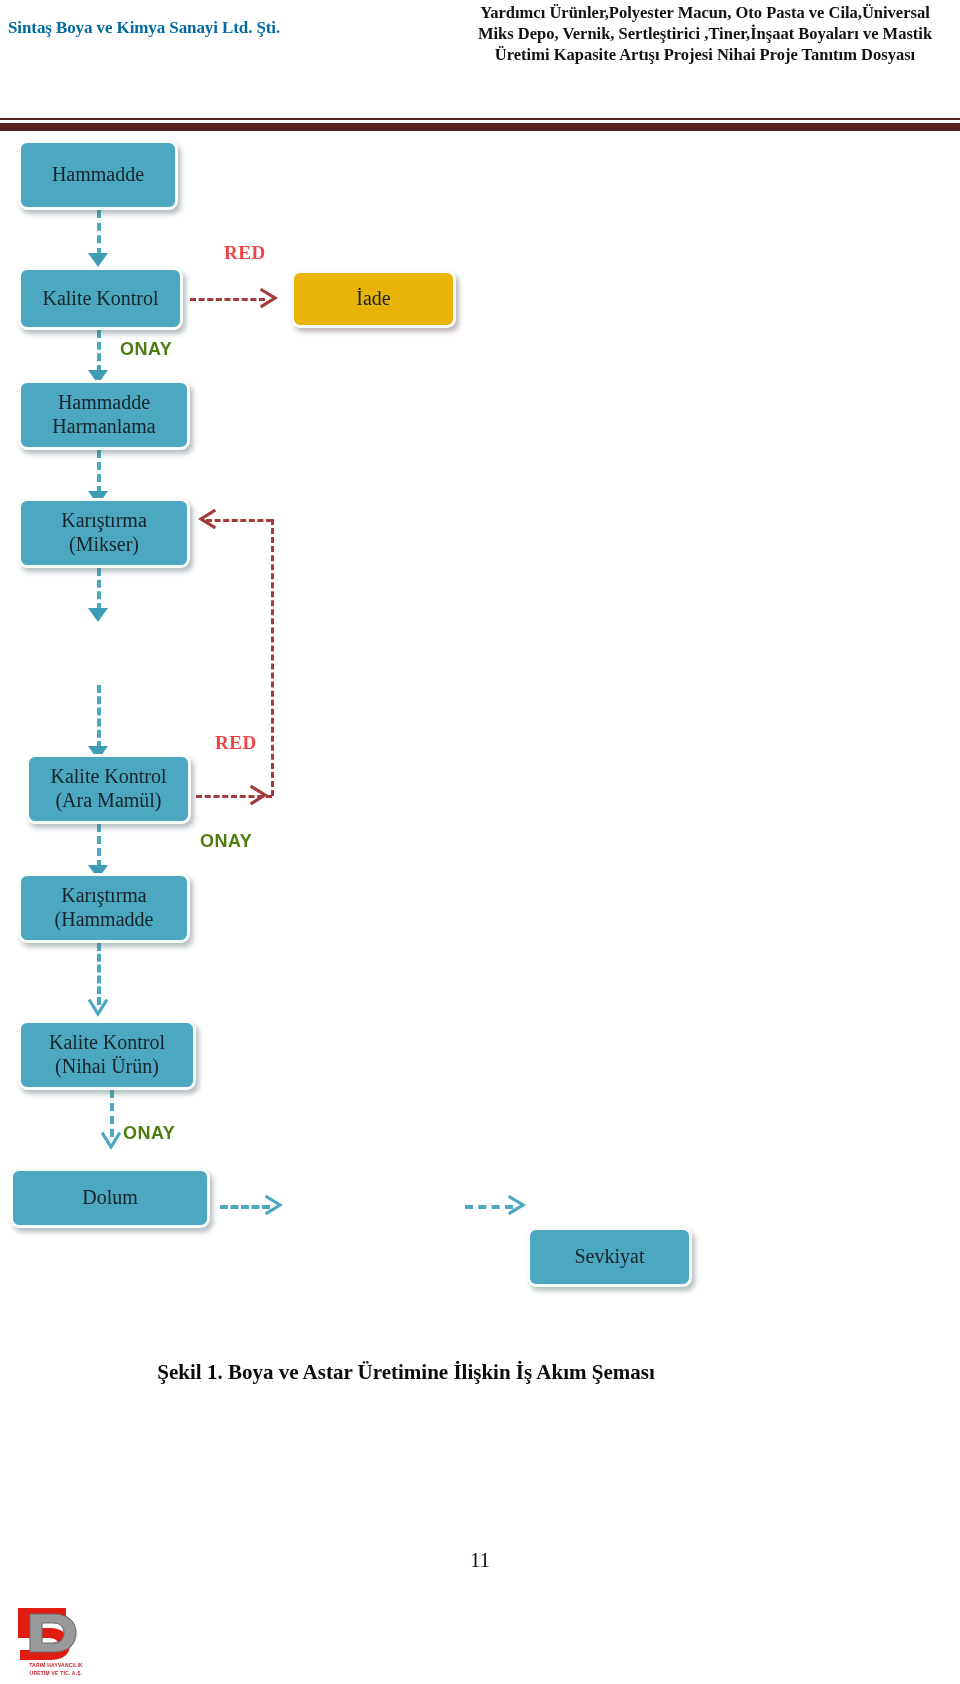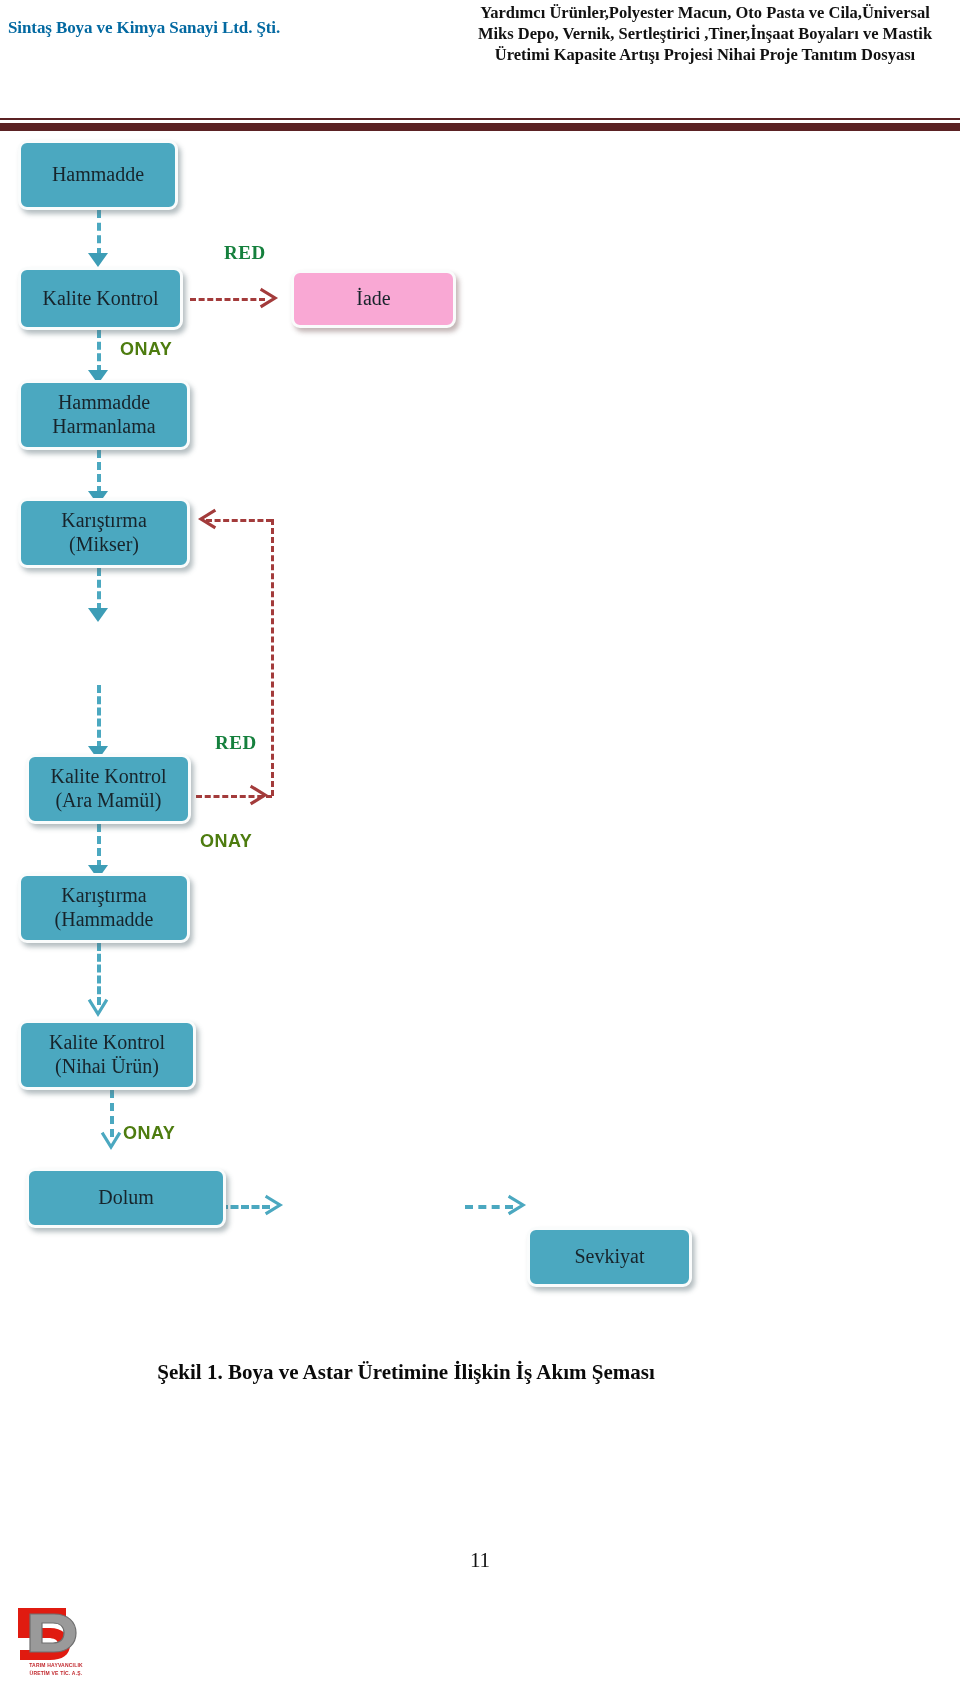--- a/index.html
+++ b/index.html
@@ -93,21 +93,21 @@
     font-family: "Liberation Serif", serif;
     font-size: 20px;
     line-height: 1.18;
     color: #17242B;
     background: #4BA8C0;
     border: 3px solid #FAFCFC;
     box-shadow: 3px 4px 5px rgba(90,110,118,0.45);
     z-index: 3;
   }
   .node.red {
-    background: #f9a8d4;
+    background: #eab308;
     box-shadow: 3px 4px 5px rgba(120,90,90,0.45);
   }
   .node .label { display: block; padding: 0 6px; }
   .v-dash {
     position: absolute;
     width: 0;
     border-left: 4px dashed #4BA8C0;
     z-index: 2;
   }
   .h-dash {
@@ -147,21 +147,21 @@
   
   .edge-label {
     position: absolute;
     font-family: "Liberation Sans", sans-serif;
     font-size: 18px;
     letter-spacing: 0.5px;
     z-index: 4;
     white-space: nowrap;
   }
   .edge-label.onay { color: #4d7c0f; font-weight: bold; }
-  .edge-label.red  { color: #15803d; font-family: "Liberation Serif", serif; font-weight: bold; font-size: 19px; }
+  .edge-label.red  { color: #ef4444; font-family: "Liberation Serif", serif; font-weight: bold; font-size: 19px; }
 
   
   #figure-caption {
     position: absolute;
     left: 0;
     top: 1360px;
     width: 812px;
     text-align: center;
     font-family: "Liberation Serif", serif;
     font-size: 21px;
@@ -330,21 +330,21 @@
   </div>
 
   <div class="v-dash" style="left:110px; top:959px; height:47px;"></div>
   <div class="chev" style="left:99px; top:999px;">
     <svg width="24" height="22" viewBox="0 0 24 22">
       <path d="M4 4 L12 17 L20 4" fill="none" stroke="#4BA8C0" stroke-width="3.2" stroke-linecap="square"></path>
     </svg>
   </div>
   <div class="edge-label onay" style="left:123px; top:992px;">ONAY</div>
 
-  <div class="node" style="left:26px; top:1037px; width:200px; height:60px;">
+  <div class="node" style="left:10px; top:1037px; width:200px; height:60px;">
     <span class="label">Dolum</span>
   </div>
 
   <div class="h-dash" style="left:220px; top:1074px; width:50px;"></div>
   <div class="chev" style="left:263px; top:1062px;">
     <svg width="22" height="24" viewBox="0 0 22 24">
       <path d="M4 4 L17 12 L4 20" fill="none" stroke="#4BA8C0" stroke-width="3.2" stroke-linecap="square"></path>
     </svg>
   </div>
 

